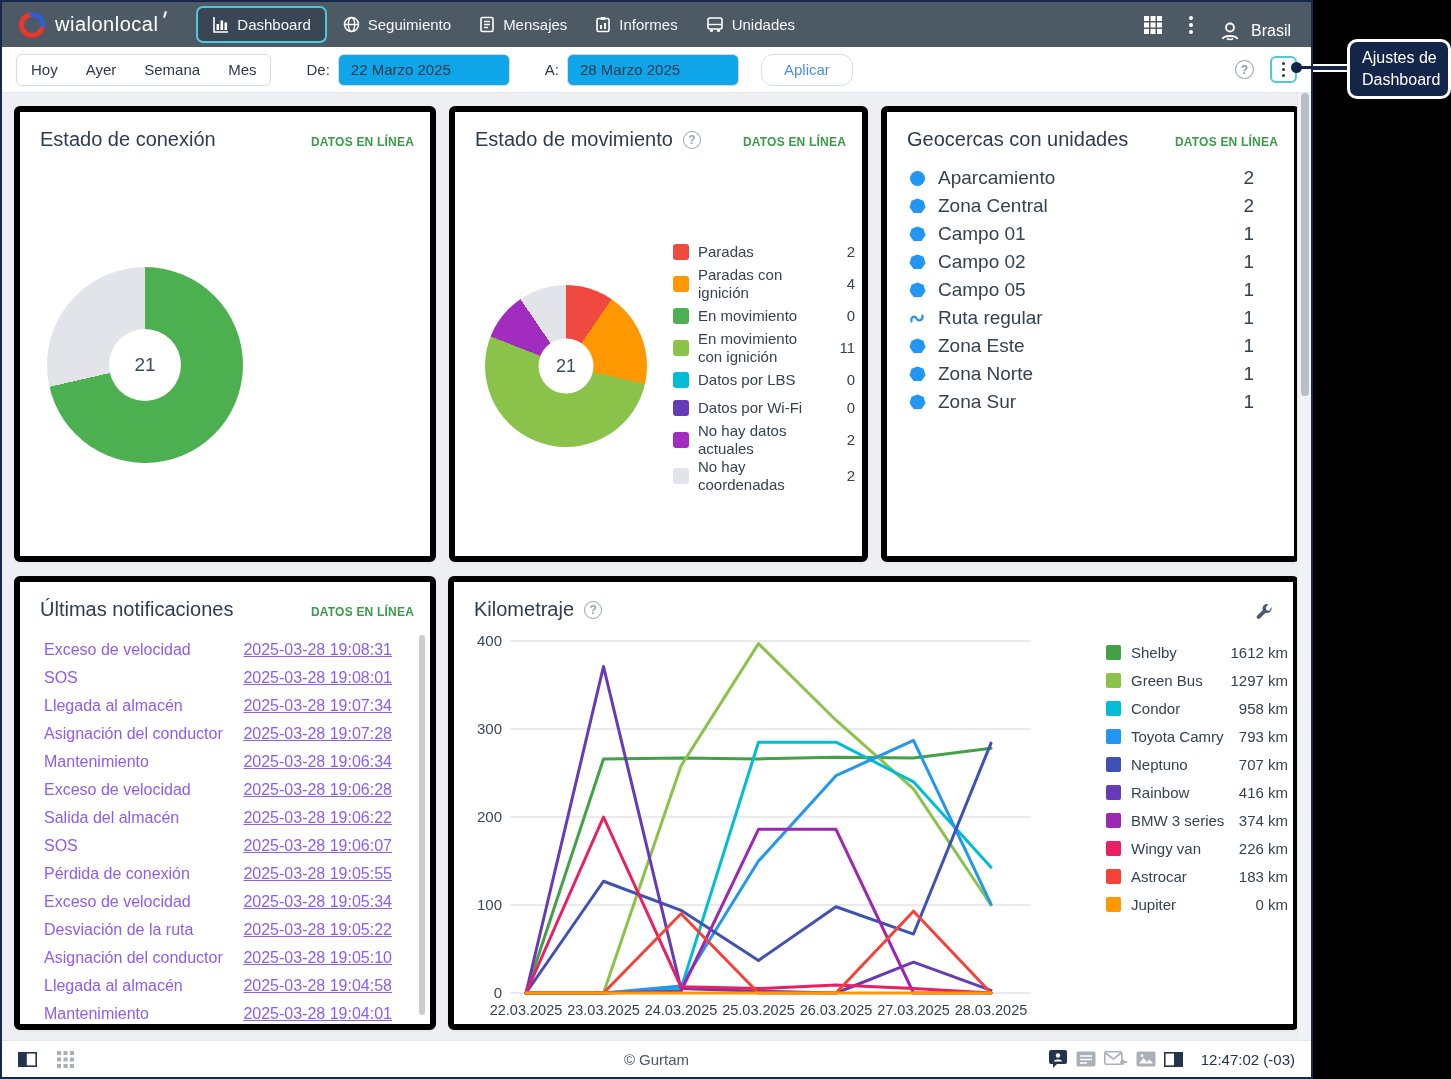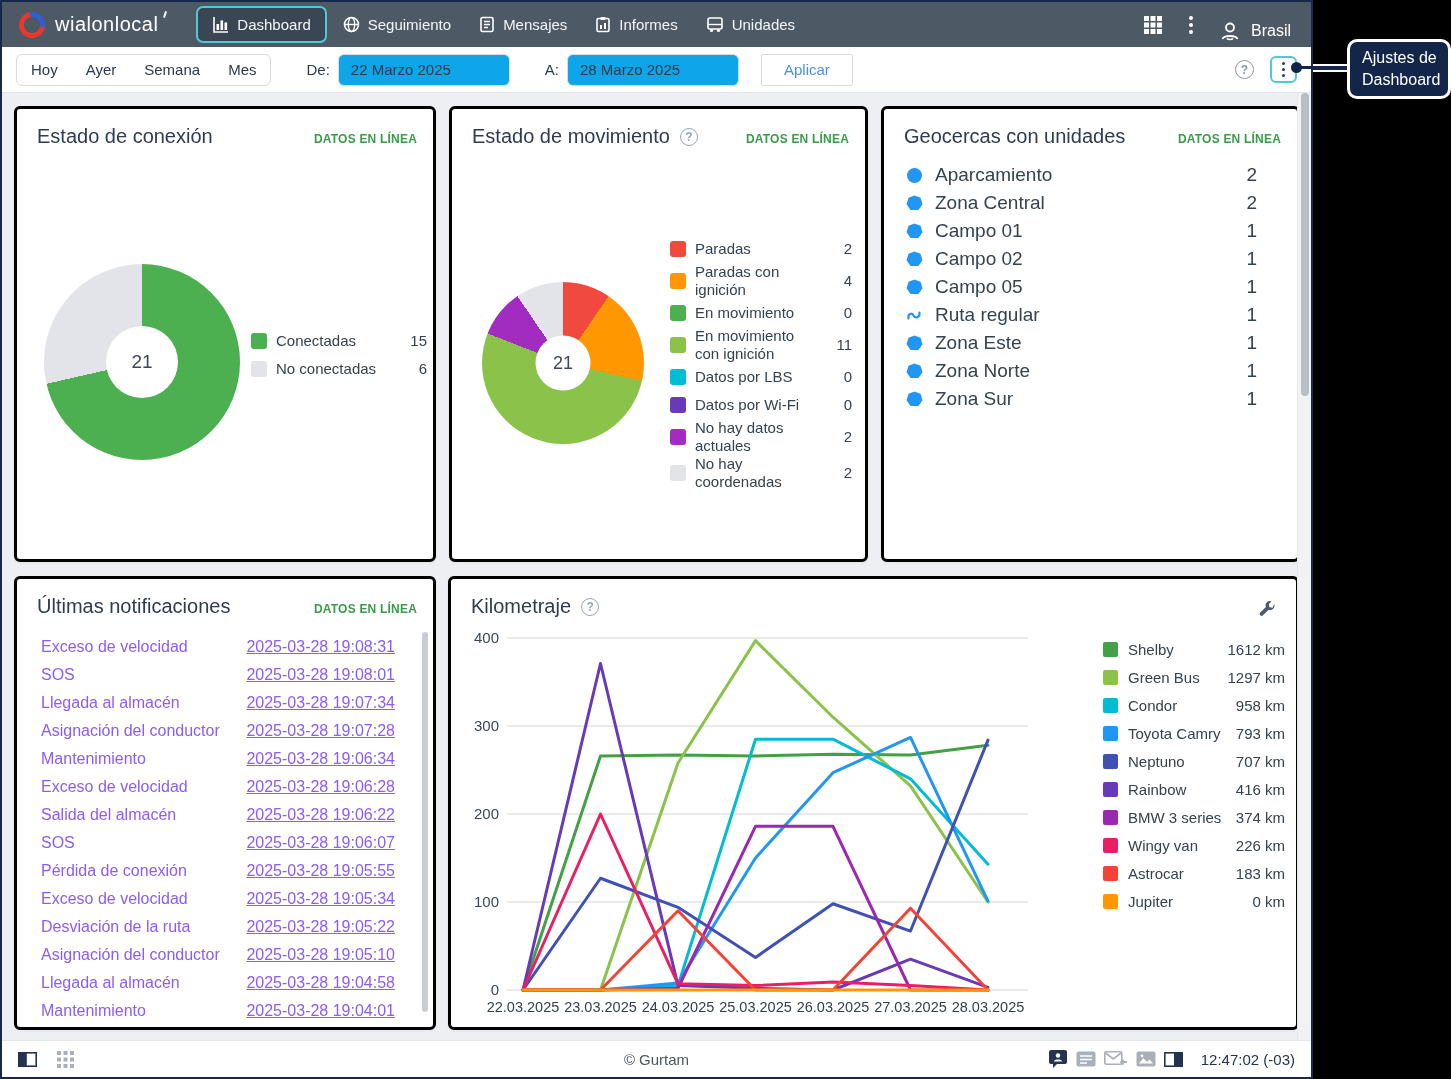--- a/index.html
+++ b/index.html
@@ -20,32 +20,32 @@
   .tab svg { flex:none; }
   .nav-right { margin-left:auto; display:flex; align-items:center; gap:26px; }
   .nav-user { display:flex; align-items:center; gap:10px; color:#fff; font-size:16px; font-weight:500;margin-top:12px; }
 
   
   .filterbar { height:46px; background:#fff; border-bottom:1px solid #e3e6ea; display:flex; align-items:center; padding:0 14px; position:relative; }
   .presets { display:flex; height:32px; border:1px solid #d8dce1; border-radius:6px; overflow:hidden; }
   .preset { padding:0 14px; line-height:30px; font-size:15px; color:#2c3a4e; }
   .flabel { font-size:15px; color:#2c3a4e; margin:0 8px 0 6px;padding-left:29px; }
   .finput { width:172px; height:32px; border:1px solid #d8dce1; border-radius:6px; padding:0 12px; font-size:15px; color:#2c3a4e; background:#0ea5e9; font-family:inherit; }
-  .apply-btn { height:32px; margin-left:22px; padding:0 22px; border:1px solid #d8dce1; border-radius:2px; background:#fff; color:#4a90e2; font-size:15px; font-family:inherit; }
+  .apply-btn { height:32px; margin-left:22px; padding:0 22px; border:1px solid #d8dce1; border-radius:12px; background:#fff; color:#4a90e2; font-size:15px; font-family:inherit; }
   .fb-right { margin-left:auto; display:flex; align-items:center; gap:16px; }
   .help-circ { width:19px; height:19px; border:1.5px solid #8d98a5; border-radius:50%; color:#8d98a5; font-size:12px; font-weight:bold; display:flex; align-items:center; justify-content:center; }
   .dots-btn { width:27px; height:27px; border:2px solid #4ec9d6; border-radius:6px; background:#fff; display:flex; align-items:center; justify-content:center; }
   .kebab { display:flex; flex-direction:column; gap:2.5px; }
   .kebab i { width:3.5px; height:3.5px; border-radius:50%; background:#2c3a4e; }
 
   
   .content { position:absolute; top:91px; left:0; right:0; bottom:37px; }
   .row1 { position:absolute; left:12px; top:13px; display:grid; grid-template-columns:422px 419px 419px; gap:13px; height:456px; }
   .row2 { position:absolute; left:12px; top:483px; display:grid; grid-template-columns:422px 851px; gap:12px; height:454px; }
-  .card { background:#fff; border:3px solid #000000; border-radius:6px; box-shadow:0 1px 3px rgba(35,45,65,.05); position:relative; overflow:hidden; }
+  .card { background:#fff; border:6px solid #000000; border-radius:6px; box-shadow:0 1px 3px rgba(35,45,65,.05); position:relative; overflow:hidden; }
   .card-title { position:absolute; left:20px; top:16px; font-size:20px; color:#2e3b50; display:flex; align-items:center; gap:10px; }
   .badge { position:absolute; right:16px; top:23px; font-size:12px; font-weight:bold; color:#3a9b49; letter-spacing:.2px; }
   .qmark { width:18px; height:18px; border:1.5px solid #9aa4af; border-radius:50%; color:#9aa4af; font-size:12px; font-weight:bold; display:flex; align-items:center; justify-content:center; }
 
   .donut { position:absolute; border-radius:50%; }
   .hole { position:absolute; left:50%; top:50%; transform:translate(-50%,-50%); background:#fff; border-radius:50%; display:flex; align-items:center; justify-content:center; color:#3c4a5a; }
   #donut-conn { left:27px; top:155px; width:196px; height:196px; }
   #donut-conn .hole { width:72px; height:72px; font-size:19px; }
   #donut-mov { left:30px; top:173px; width:162px; height:162px; }
   #donut-mov .hole { width:55px; height:55px; font-size:18px; }
@@ -209,34 +209,20 @@
 
   <div class="content">
     <div class="row1">
 
       <div class="card">
         <div class="card-title">Estado de conexión</div>
         <div class="badge">DATOS EN LÍNEA</div>
         <div id="donut-conn" class="donut" style="background: conic-gradient(rgb(76, 175, 80) 0deg, rgb(76, 175, 80) 257.143deg, rgb(226, 228, 233) 257.143deg, rgb(226, 228, 233) 360deg);">
           <div class="hole">21</div>
         </div>
-        <div id="legend-conn" class="legend">
-
-            <div class="lrow">
-              <span class="sw" style="background: rgb(76, 175, 80);"></span>
-              <span>Conectadas</span>
-              <span class="lv">15</span>
-            </div>
-
-            <div class="lrow">
-              <span class="sw" style="background: rgb(226, 228, 233);"></span>
-              <span>No conectadas</span>
-              <span class="lv">6</span>
-            </div>
-          </div>
       </div>
 
       <div class="card">
         <div class="card-title">
           <span>Estado de movimiento</span>
           <span class="qmark">?</span>
         </div>
         <div class="badge">DATOS EN LÍNEA</div>
         <div id="donut-mov" class="donut" style="background: conic-gradient(rgb(240, 73, 63) 0deg, rgb(240, 73, 63) 34.2857deg, rgb(255, 152, 0) 34.2857deg, rgb(255, 152, 0) 102.857deg, rgb(139, 195, 74) 102.857deg, rgb(139, 195, 74) 291.429deg, rgb(163, 44, 192) 291.429deg, rgb(163, 44, 192) 325.714deg, rgb(226, 228, 233) 325.714deg, rgb(226, 228, 233) 360deg);">
           <div class="hole">21</div>

